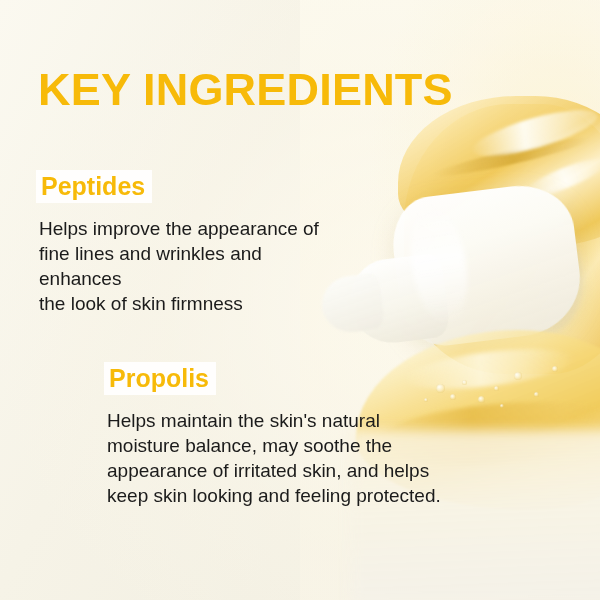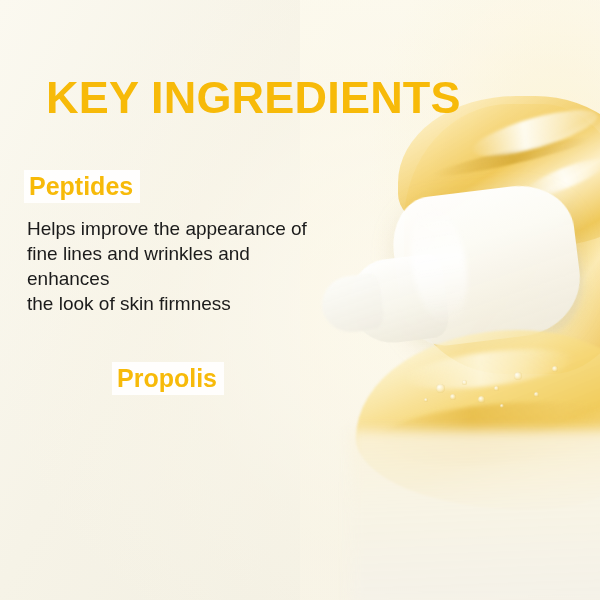--- a/index.html
+++ b/index.html
@@ -217,32 +217,32 @@
   
   .content {
     position: absolute;
     inset: 0;
   }
 
   .title {
     position: absolute;
     left: 38px;
     top: 64px;
-    margin: 8px;
+    margin: 0;
     font-size: 45px;
     line-height: 52px;
     font-weight: 700;
     letter-spacing: 0.2px;
     color: #f7ba09;
     white-space: nowrap;
   }
 
   .block { position: absolute; }
-  .block-peptides { left: 24px; top: 170px; width: 300px; }
-  .block-propolis { left: 112px; top: 362px; width: 370px; }
+  .block-peptides { left: 36px; top: 170px; width: 300px; }
+  .block-propolis { left: 104px; top: 362px; width: 370px; }
 
   .ingredient-name {
     display: inline-block;
     margin: 0 0 10px 0;
     padding: 1px 7px 2px 5px;
     font-size: 25px;
     line-height: 30px;
     font-weight: 700;
     color: #f7ba09;
     background: rgba(255,255,255,0.90);
@@ -302,16 +302,20 @@
 
     <div class="block block-peptides">
       <div class="ingredient-name">Peptides</div>
       <p class="ingredient-desc">Helps improve the appearance of
 fine lines and wrinkles and enhances
 the look of skin firmness</p>
     </div>
 
     <div class="block block-propolis">
       <div class="ingredient-name">Propolis</div>
+      <p class="ingredient-desc">Helps maintain the skin's natural
+moisture balance, may soothe the
+appearance of irritated skin, and helps
+keep skin looking and feeling protected.</p>
     </div>
 
   </div>
 </div>
 
 </body></html>

